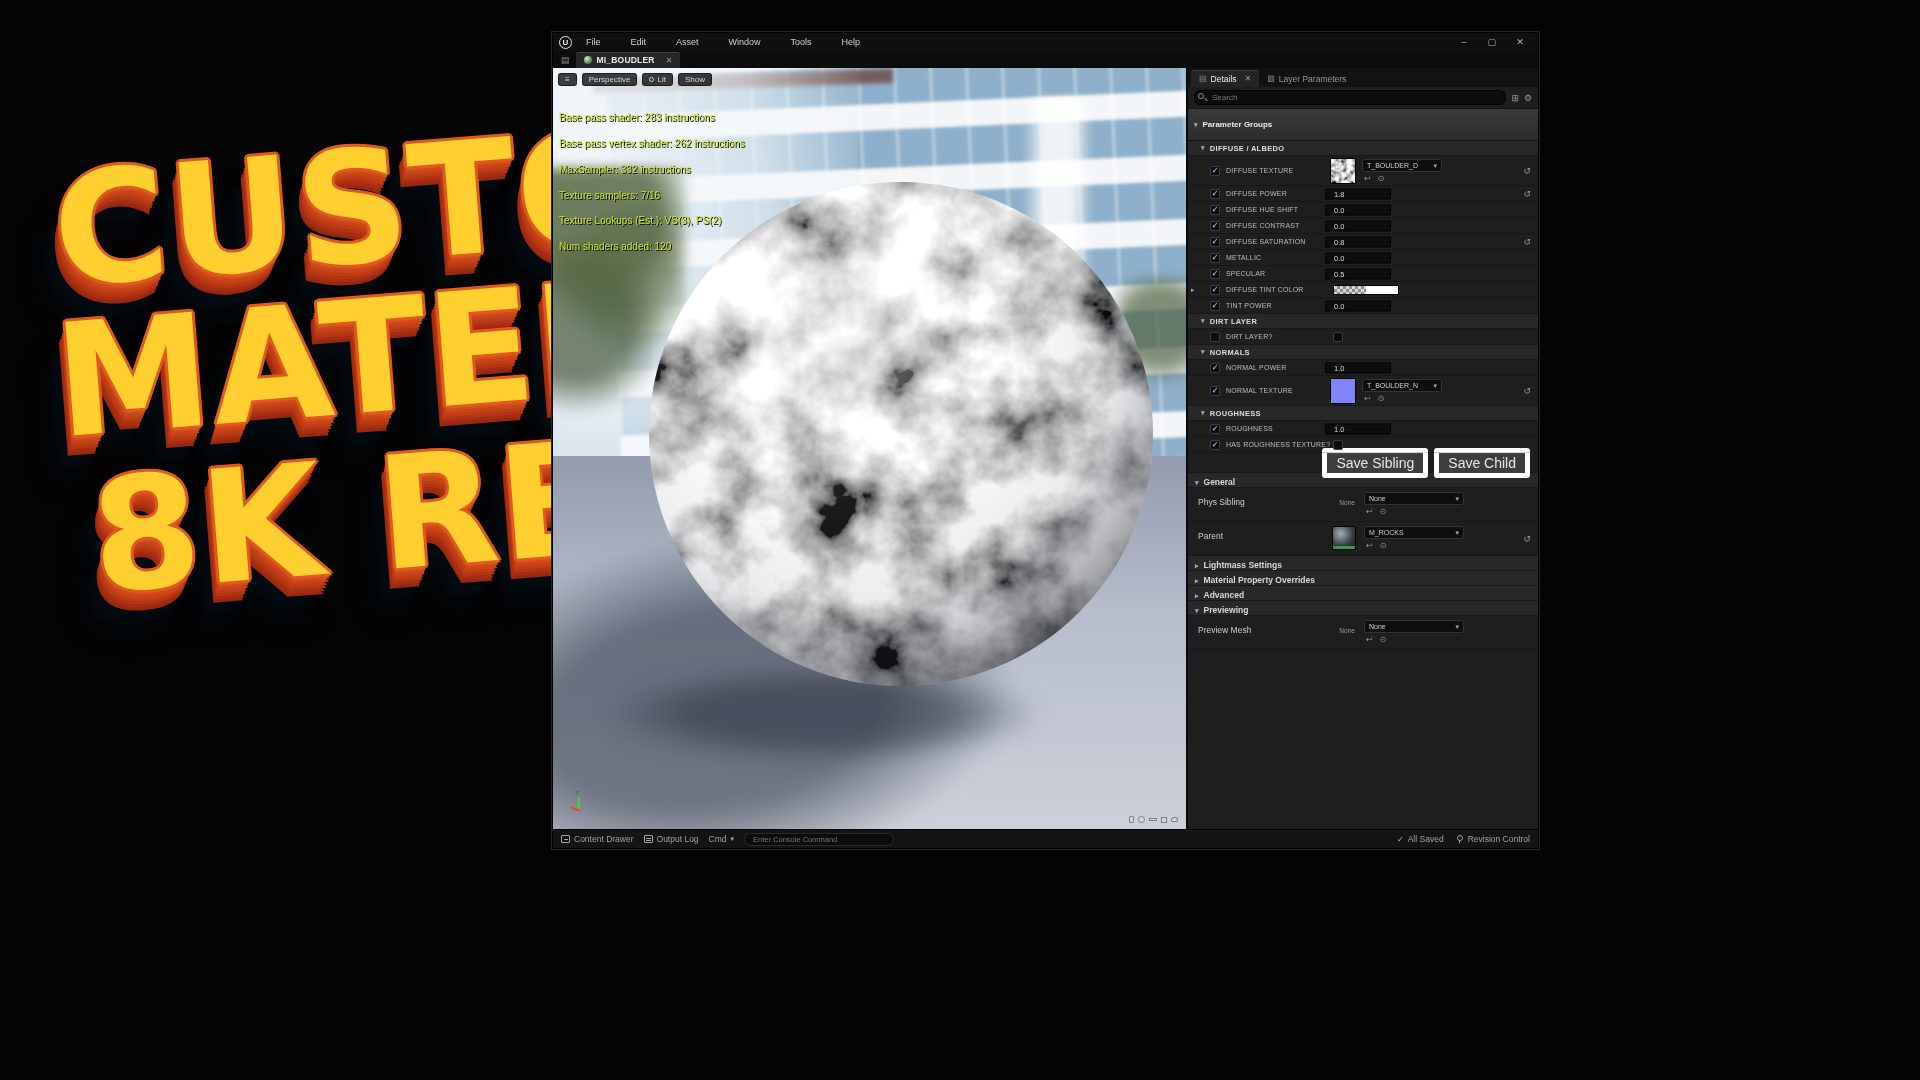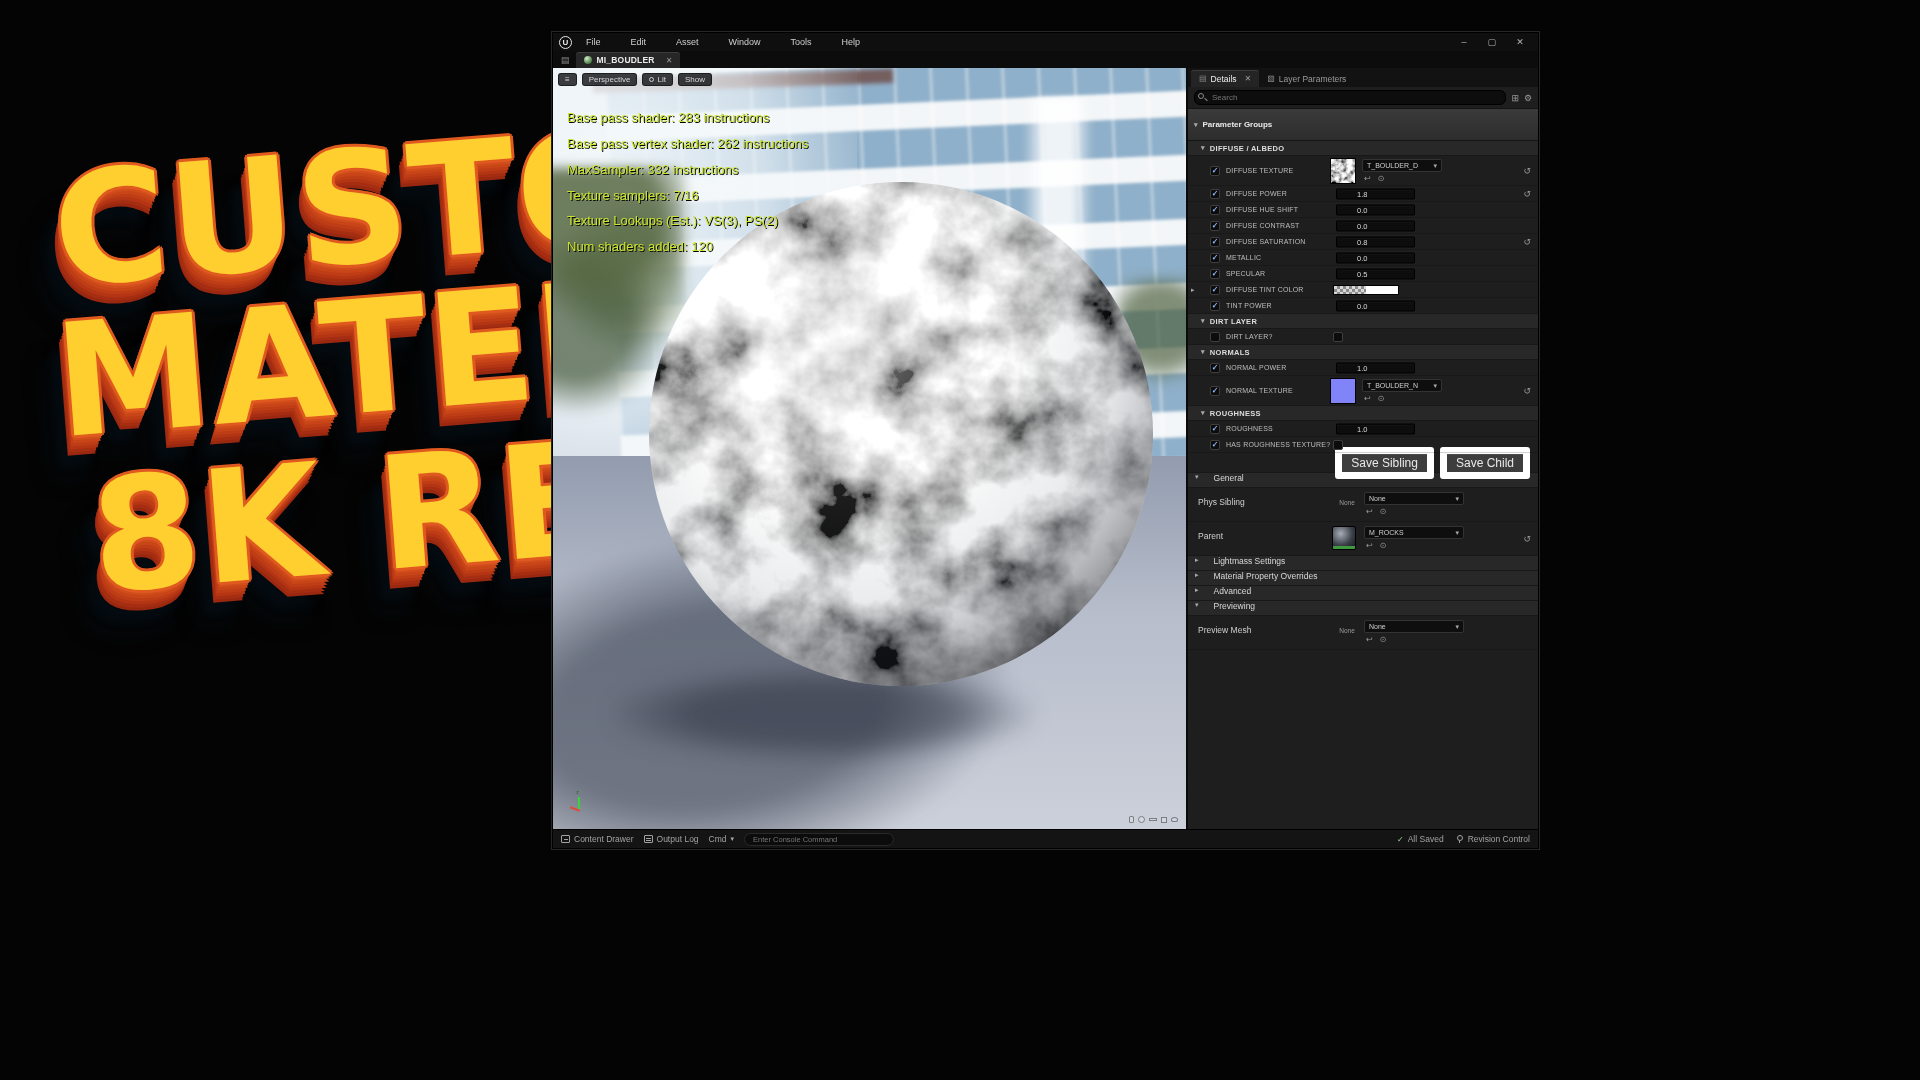--- a/index.html
+++ b/index.html
@@ -80,21 +80,21 @@
 .groundshadow{position:absolute;left:-140px;bottom:-50px;width:600px;height:340px;transform:rotate(-9deg);filter:blur(8px);
   background:radial-gradient(ellipse at 50% 50%,rgba(36,44,60,.55) 0 40%,rgba(36,44,60,0) 72%)}
 .contactshadow{position:absolute;left:60px;bottom:70px;width:420px;height:90px;filter:blur(10px);
   background:radial-gradient(ellipse at 50% 50%,rgba(30,36,50,.45) 0 45%,rgba(30,36,50,0) 75%)}
 .sphere{position:absolute;left:94px;top:112px;width:508px;height:508px}
 
 .vpbar{position:absolute;top:5px;left:5px;display:flex;gap:5px}
 .pill{height:13px;background:rgba(18,20,22,.82);border:1px solid rgba(0,0,0,.5);border-radius:3px;color:#d9d9d9;
   font-size:8px;display:flex;align-items:center;gap:3px;padding:0 6px}
 .pill .dot{width:5px;height:5px;border-radius:50%;border:1px solid #cfcfcf}
-.stats{position:absolute;left:14px;top:29px;font-size:13px;line-height:8.6px;color:#cbe42e;text-shadow:1px 1px 0 #000;white-space:pre}
+.stats{position:absolute;left:6px;top:29px;font-size:10px;line-height:8.6px;color:#cbe42e;text-shadow:1px 1px 0 #000;white-space:pre}
 .gizmo{position:absolute;left:16px;bottom:16px;width:20px;height:20px}
 .gz-z{position:absolute;left:9px;bottom:4px;width:2px;height:12px;background:#39d439}
 .gz-x{position:absolute;left:1px;bottom:3px;width:10px;height:2px;background:#e04a3a;transform:rotate(20deg)}
 .gz-lbl{position:absolute;left:7px;top:-4px;font-size:6px;color:#2f6d2f}
 .shapes{position:absolute;right:8px;bottom:6px;display:flex;gap:4px;align-items:center;opacity:.85}
 .shp{background:#d7dbe1;border:1px solid #6a7078}
 .shp.cyl{width:5px;height:7px;border-radius:2px/1.5px}
 .shp.sph{width:7px;height:7px;border-radius:50%}
 .shp.pln{width:8px;height:3px}
 .shp.cub{width:6px;height:6px}
@@ -118,39 +118,39 @@
 .cat{height:32px;background:linear-gradient(#3a3a3a,#2d2d2d);display:flex;align-items:center;gap:5px;padding-left:6px;
   font-size:8px;font-weight:bold;color:#e9e9e9;border-bottom:1px solid #141414}
 .sec{height:15px;background:#282828;display:flex;align-items:center;gap:5px;padding-left:13px;
   font-size:7.5px;font-weight:bold;color:#dcdcdc;border-bottom:1px solid #181818;letter-spacing:.3px}
 .car{font-size:7px;color:#a8a8a8}
 .crow{height:16px;position:relative;display:flex;align-items:center;padding-left:22px;border-bottom:1px solid rgba(0,0,0,.18)}
 .crow.tall{height:30px}
 .cb{width:10px;height:10px;background:#0c0c0c;border:1px solid #3e3e3e;border-radius:2px;margin-right:6px;flex:0 0 auto;
   display:flex;align-items:center;justify-content:center;font-size:8px;line-height:8px;color:#8fbaff;font-weight:bold}
 .plab{font-size:7px;color:#bdbdbd;text-transform:uppercase;letter-spacing:.2px;white-space:nowrap;overflow:hidden;width:112px}
-.pval{position:absolute;left:148px;top:50%;transform:translateY(-50%);width:79px;height:11px;background:#0d0d0d;
+.pval{position:absolute;left:137px;top:50%;transform:translateY(-50%);width:66px;height:11px;background:#0d0d0d;
   border:1px solid #000;box-shadow:inset 0 1px 0 rgba(255,255,255,.05);border-radius:1px;
-  font-size:7.5px;color:#d8d8d8;line-height:10px;padding-left:20px}
+  font-size:7.5px;color:#d8d8d8;line-height:10px;padding-left:8px}
 .vcb{position:absolute;left:145px;top:50%;transform:translateY(-50%);width:10px;height:10px;background:#0c0c0c;border:1px solid #3e3e3e;border-radius:2px}
 .rst{position:absolute;right:7px;top:50%;transform:translateY(-50%);font-size:9px;color:#9a9a9a}
 .rowcaret{position:absolute;left:3px;top:50%;transform:translateY(-50%);font-size:7px;color:#a0a0a0}
 .thumb{position:absolute;left:142px;top:2px;width:26px;height:26px;border:1px solid #000;background:#222}
 .thumb.normal{background:#8184f8}
 .combo{position:absolute;left:174px;top:3px;width:80px;height:13px;background:#0e0e0e;border:1px solid #333;border-radius:2px;
   display:flex;align-items:center;justify-content:space-between;padding:0 4px;font-size:7px;color:#cfcfcf}
 .subicons{position:absolute;left:176px;top:18px;display:flex;gap:7px;font-size:8px;color:#9a9a9a;line-height:9px}
 .colorbar{position:absolute;left:145px;top:50%;transform:translateY(-50%);width:66px;height:10px;border:1px solid #000;display:flex}
 .colorbar .chk{flex:1;background:repeating-conic-gradient(#8b8b8b 0 25%,#d8d8d8 0 50%);background-size:6px 6px}
 .colorbar .wht{flex:1;background:#fff}
 .saverow{height:20px;display:flex;justify-content:flex-end;gap:6px;align-items:center;padding:0 8px;border-bottom:1px solid rgba(0,0,0,.18)}
-.btn{background:#3d3d3d;border:7px solid #ffffff;border-radius:3px;color:#e8e8e8;font-size:12px;padding:2px 9px;
+.btn{background:#3d3d3d;border:5px solid #ffffff;border-radius:3px;color:#e8e8e8;font-size:14px;padding:2px 9px;
   box-shadow:inset 0 1px 0 rgba(255,255,255,.07)}
-.hdr2{height:15px;background:#282828;display:flex;align-items:flex-start;gap:15px;padding-left:7px;font-size:8.5px;color:#d8d8d8;
-  font-weight:normal;border-bottom:1px solid #181818}
+.hdr2{height:15px;background:#282828;display:flex;align-items:flex-end;gap:5px;padding-left:7px;font-size:8.5px;color:#d8d8d8;
+  font-weight:bold;border-bottom:1px solid #181818}
 .grow{height:34px;position:relative;border-bottom:1px solid rgba(0,0,0,.18)}
 .glab{position:absolute;left:10px;top:9px;font-size:8.5px;color:#cfcfcf}
 .gmini{position:absolute;left:146px;top:11px;width:26px;text-align:center;font-size:6.5px;color:#9a9a9a}
 .gcombo{position:absolute;left:176px;top:4px;width:100px;height:13px;background:#0e0e0e;border:1px solid #333;border-radius:2px;
   display:flex;align-items:center;justify-content:space-between;padding:0 4px;font-size:7px;color:#cfcfcf}
 .gicons{position:absolute;left:178px;top:19px;display:flex;gap:7px;font-size:8px;color:#9a9a9a;line-height:9px}
 .sphthumb{position:absolute;left:144px;top:4px;width:24px;height:24px;border:1px solid #000;border-radius:2px;
   background:radial-gradient(circle at 35% 30%,#a7adb6 0,#3c4049 55%,#0e1014 100%);overflow:hidden}
 .sphthumb::after{content:"";position:absolute;left:0;bottom:0;width:100%;height:3px;background:#3f9a3f}
 

